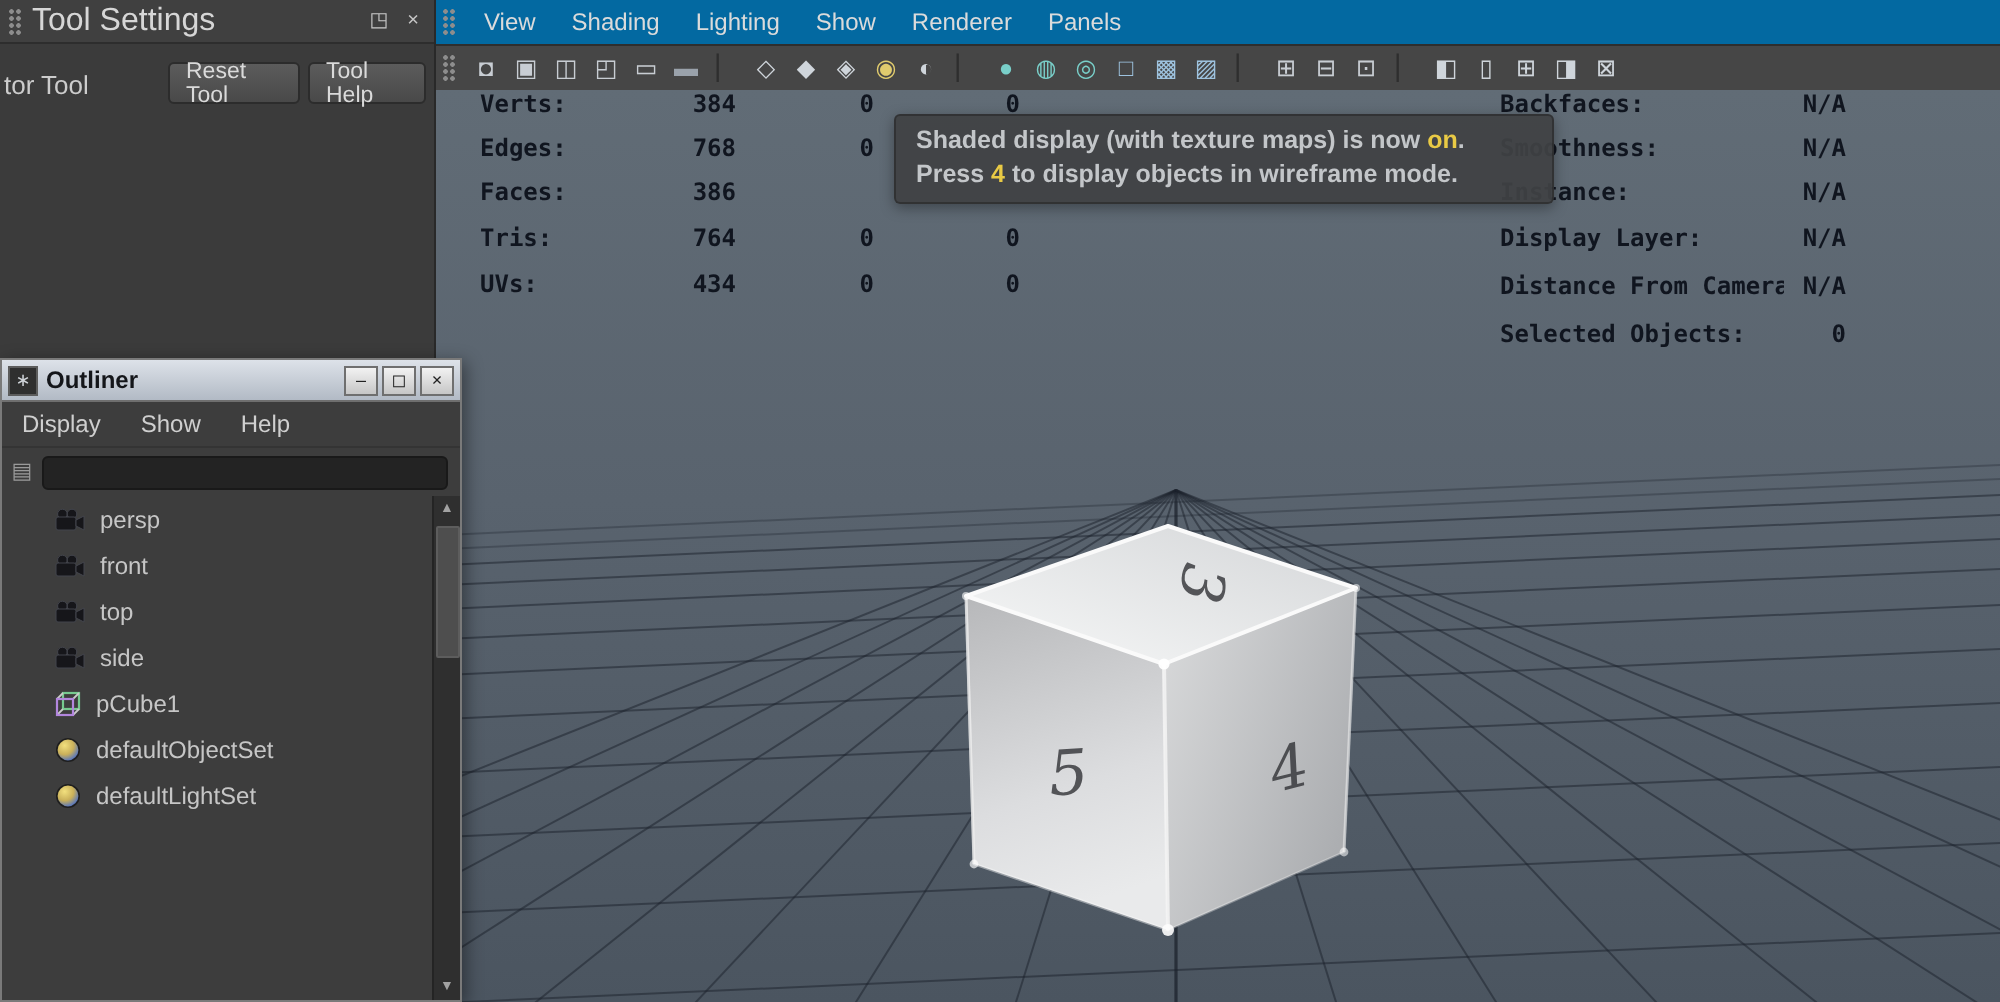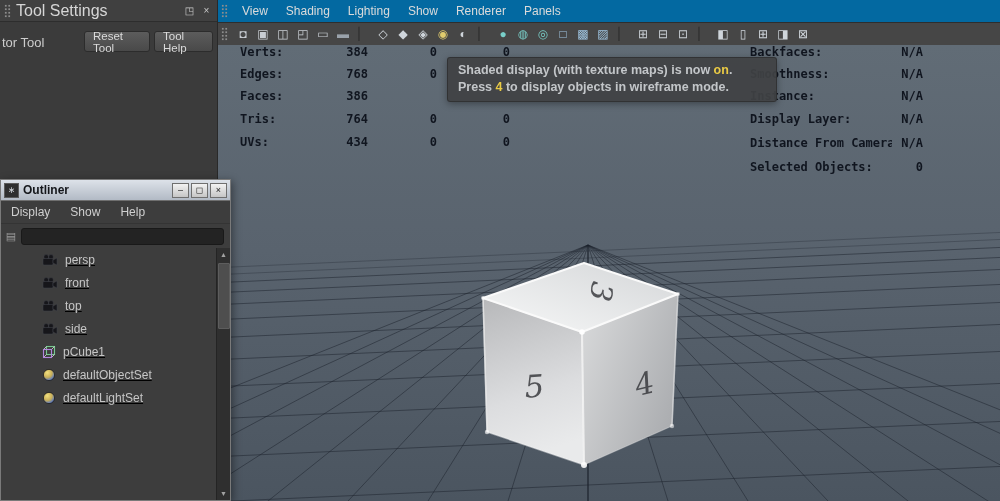--- a/index.html
+++ b/index.html
@@ -77,21 +77,21 @@
     display:flex;align-items:center;justify-content:center;}
   .ol-menubar{height:22px;background:#3d3d3d;display:flex;align-items:center;
     border-bottom:1px solid #343434;}
   .ol-menu-item{padding:0 10px;font-size:12px;color:#cfcfcf;}
   .ol-searchrow{height:24px;display:flex;align-items:center;background:#3d3d3d;padding:0 6px 0 3px;}
   .ol-filter-icon{width:14px;height:14px;color:#9a9a9a;font-size:11px;line-height:14px;
     text-align:center;margin-right:3px;}
   .ol-search{flex:1;height:15px;background:#232323;border:1px solid #191919;border-radius:3px;
     color:#cfcfcf;font-size:11px;padding:0 5px;outline:none;}
   .ol-list{position:relative;height:252px;background:#3d3d3d;}
-  .ol-item{display:flex;align-items:center;height:23px;padding-left:41px;text-decoration:underline;}
+  .ol-item{display:flex;align-items:center;height:23px;padding-left:26px;}
   .ol-item svg{margin-right:7px;flex:0 0 auto;}
   .ol-item-label{font-size:12px;color:#c6c6c6;white-space:nowrap;}
   .ol-scroll{position:absolute;right:0;top:0;bottom:0;width:13px;background:#2f2f2f;
     border-left:1px solid #242424;}
   .ol-scroll-up,.ol-scroll-down{position:absolute;left:0;width:13px;height:13px;color:#a2a2a2;
     font-size:7px;display:flex;align-items:center;justify-content:center;}
   .ol-scroll-up{top:0;}
   .ol-scroll-down{bottom:0;}
   .ol-thumb{position:absolute;left:1px;top:15px;width:10px;height:64px;background:#4e4e4e;
     border:1px solid #5d5d5d;border-radius:1px;}

